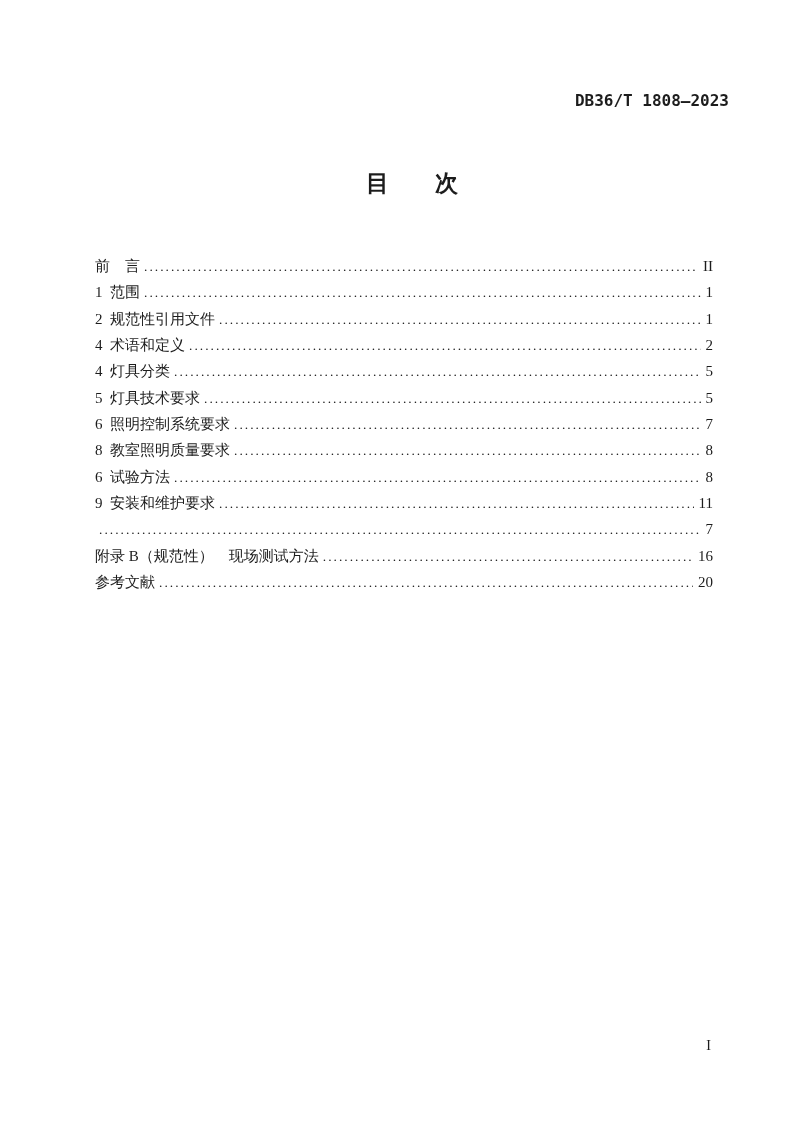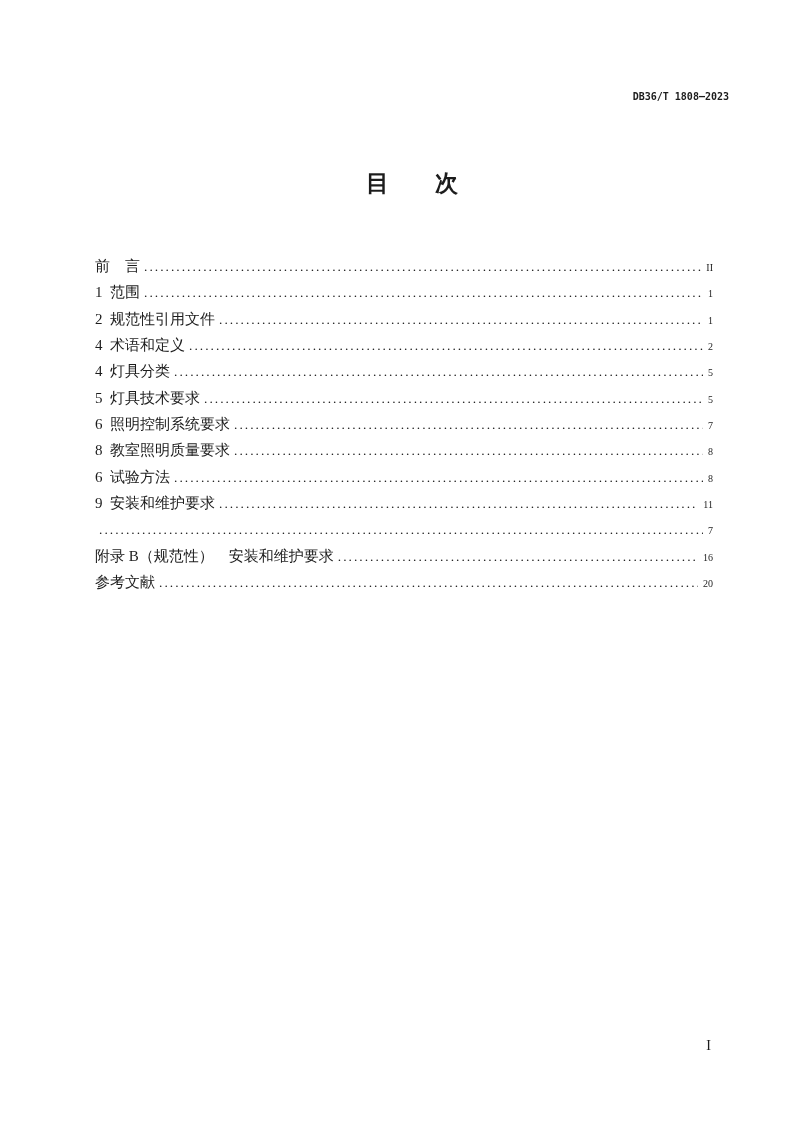--- a/index.html
+++ b/index.html
@@ -8,21 +8,21 @@
     width:800px;height:1132px;
     background:#ffffff;
     font-family:"Liberation Serif","DejaVu Serif",serif;
     color:#1c1c1c;
     overflow:hidden;
   }
   .doc-code{
     position:absolute;
     top:91px;right:71px;
     font-family:"DejaVu Sans Mono","Liberation Mono",monospace;
-    font-size:10px;
+    font-size:16px;
     font-weight:600;
     letter-spacing:0px;
     white-space:pre;
   }
   .toc-title{
     position:absolute;
     top:168px;left:0;
     width:800px;
     text-align:center;
     font-family:"Liberation Sans","DejaVu Sans",sans-serif;
@@ -54,21 +54,21 @@
     margin:0 3px 0 4px;
   }
   .toc-dots::after{
     content:"........................................................................................................................................................................................................";
     font-size:13.5px;
     letter-spacing:2px;
     color:#1c1c1c;
   }
   .toc-page{
     flex:0 0 auto;
-    font-size:10px;
+    font-size:15px;
     text-align:center;
     white-space:pre;
     padding-left:2px;
   }
   .footer-page-num{
     position:absolute;
     top:1038px;right:89px;
     font-size:14px;
     font-family:"Liberation Serif","DejaVu Serif",serif;
   }
@@ -131,21 +131,21 @@
       <div class="toc-row">
         <span class="toc-label">9  安装和维护要求</span>
         <span class="toc-dots"></span>
         <span class="toc-page">11</span>
       </div>
       <div class="toc-row">
         <span class="toc-dots"></span>
         <span class="toc-page">7</span>
       </div>
       <div class="toc-row">
-        <span class="toc-label">附录 B（规范性）　安装和维护要求</span>
+        <span class="toc-label">附录 B（规范性）　现场测试方法</span>
         <span class="toc-dots"></span>
         <span class="toc-page">16</span>
       </div>
       <div class="toc-row">
         <span class="toc-label">参考文献</span>
         <span class="toc-dots"></span>
         <span class="toc-page">20</span>
       </div>
     </div>
 

